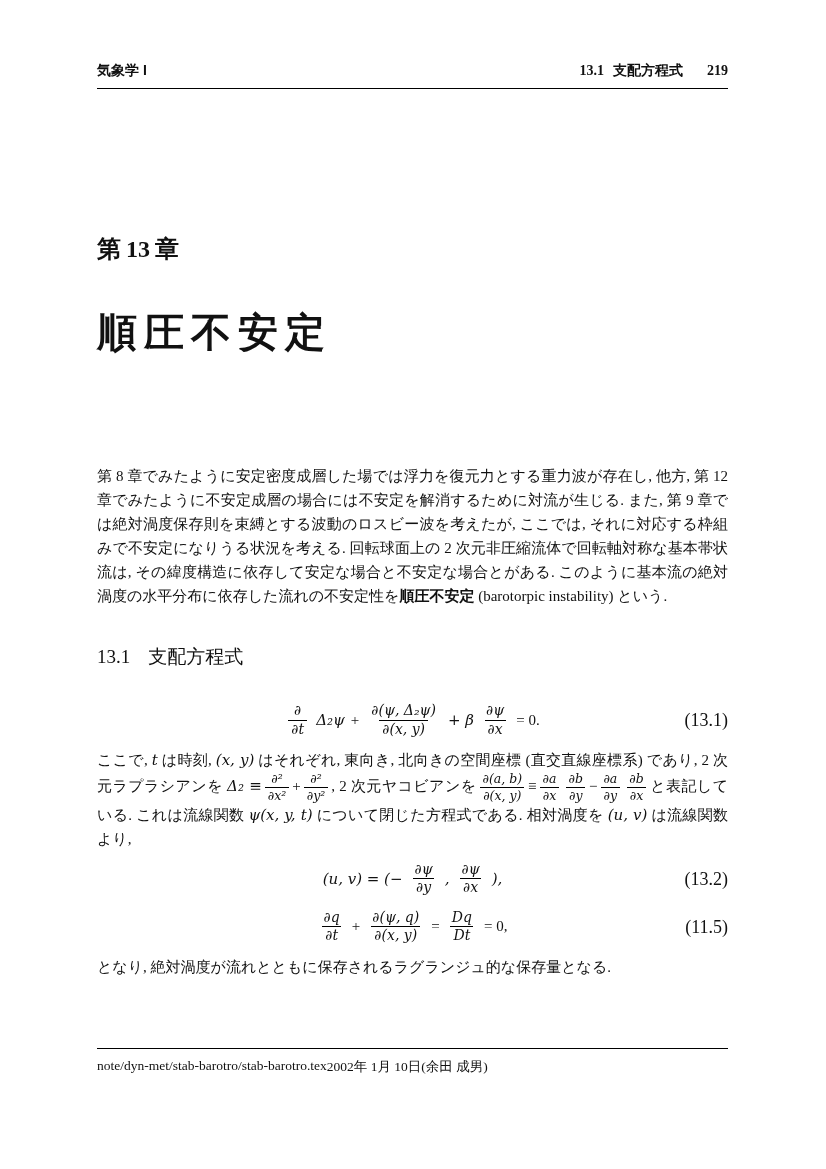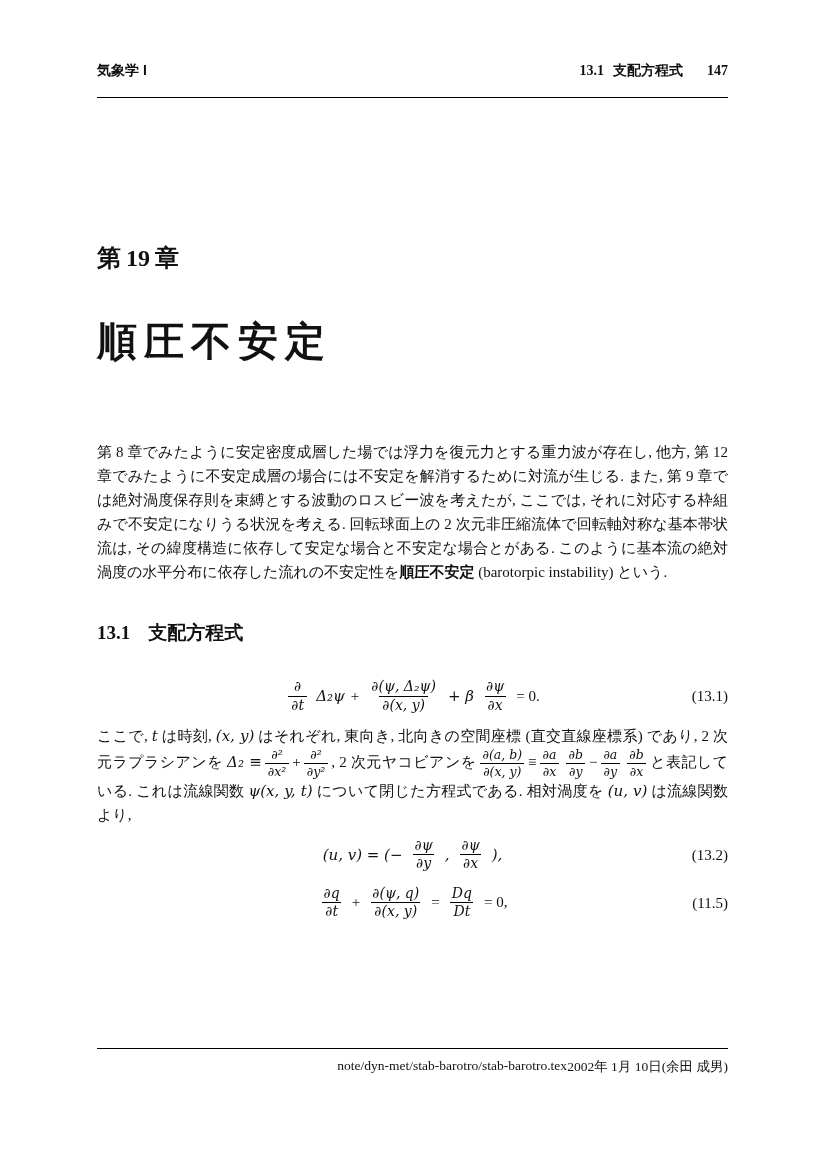--- a/index.html
+++ b/index.html
@@ -15,86 +15,86 @@
     font-family:"Liberation Serif","DejaVu Serif",serif;
   }
   .gothic{font-family:"Liberation Sans","DejaVu Sans",sans-serif;}
   .mi{font-style:italic;font-family:"DejaVu Serif","Liberation Serif",serif;}
 
   
   .running-header{
     display:flex;justify-content:space-between;align-items:baseline;
     font-size:14px;line-height:16px;
     border-bottom:1.5px solid #000;
-    padding-bottom:18px;
+    padding-bottom:9px;
   }
   .rh-left{font-weight:bold;}
   .rh-no{font-weight:bold;}
   .rh-sect{font-weight:bold;margin-left:9px;}
   .rh-page{margin-left:24px;font-weight:bold;}
 
   
   .chapter-label{margin-top:146px;font-size:24px;font-weight:bold;line-height:28px;}
   .chapter-label .num{margin:0 5px;font-family:"Liberation Serif","DejaVu Serif",serif;}
   .chapter-title{
     margin:46px 0 0 0;font-size:40px;font-weight:bold;line-height:46px;
     letter-spacing:7px;
   }
 
   
   p.body{
     margin:0;font-size:15px;line-height:24px;text-align:justify;
   }
-  p.first{margin-top:76px;}
+  p.first{margin-top:109px;}
 
   
   .section-heading{
-    margin:36px 0 30px 0;font-size:19px;line-height:26px;font-weight:bold;
+    margin:36px 0 30px 0;font-size:19px;line-height:26px;font-weight:normal;
   }
   .section-heading .sec-title{margin-left:18px;}
 
   
   .frac{
     display:inline-flex;flex-direction:column;align-items:center;
     vertical-align:middle;line-height:1.1;margin:0 3px;
     font-size:12.5px;text-align:center;
   }
   .frac .n{padding:0 3px 1px;}
   .frac .d{border-top:1px solid #000;padding:1px 3px 0;}
 
   
   .equation{
     position:relative;display:flex;align-items:center;justify-content:center;
     gap:6px;margin:8px 0;min-height:40px;font-size:15px;
   }
   .equation .frac{font-size:14px;}
   .equation .eqno{
     position:absolute;right:0;top:50%;transform:translateY(-50%);
-    font-style:normal;font-size:15px;
+    font-style:normal;font-size:18px;
   }
 
   
   .footer{
     position:absolute;left:97px;right:98px;top:1048px;
     border-top:1.2px solid #000;padding-top:9px;
-    display:flex;justify-content:flex-end;
+    display:flex;justify-content:flex-start;
     font-size:13.5px;
   }
 </style>
 </head>
 <body>
 
 <div class="page">
 
   <div class="running-header">
     <span class="rh-left gothic">気象学 I</span>
-    <span class="rh-right"><span class="rh-no">13.1</span><span class="rh-sect gothic">支配方程式</span><span class="rh-page">147</span></span>
+    <span class="rh-right"><span class="rh-no">13.1</span><span class="rh-sect gothic">支配方程式</span><span class="rh-page">219</span></span>
   </div>
 
-  <div class="chapter-label gothic"><span>第</span><span class="num">19</span><span>章</span></div>
+  <div class="chapter-label gothic"><span>第</span><span class="num">13</span><span>章</span></div>
 
   <h1 class="chapter-title gothic">順圧不安定</h1>
 
   <p class="body first"><span>第 8 章でみたように安定密度成層した場では浮力を復元力とする重力波が存在し, 他方, 第 12 章でみたように不安定成層の場合には不安定を解消するために対流が生じる. また, 第 9 章では絶対渦度保存則を束縛とする波動のロスビー波を考えたが, ここでは, それに対応する枠組みで不安定になりうる状況を考える. 回転球面上の 2 次元非圧縮流体で回転軸対称な基本帯状流は, その緯度構造に依存して安定な場合と不安定な場合とがある. このように基本流の絶対渦度の水平分布に依存した流れの不安定性を</span><b class="gothic">順圧不安定</b><span> (barotorpic instability) という.</span></p>
 
 
   <h2 class="section-heading"><span class="sec-num">13.1</span><span class="sec-title gothic">支配方程式</span></h2>
 
 
   <div class="equation">
@@ -168,19 +168,20 @@
       </span>
     <span>=</span>
     <span class="frac mi">
         <span class="n">Dq</span>
         <span class="d">Dt</span>
       </span>
     <span>= 0,</span>
     <span class="eqno">(11.5)</span>
   </div>
 
+  <p class="body">となり, 絶対渦度が流れとともに保存されるラグランジュ的な保存量となる.</p>
 
   <div class="footer">
     <span>note/dyn-met/stab-barotro/stab-barotro.tex</span>
     <span>2002年 1月 10日(余田 成男)</span>
   </div>
 
 </div>
 
 </body></html>

